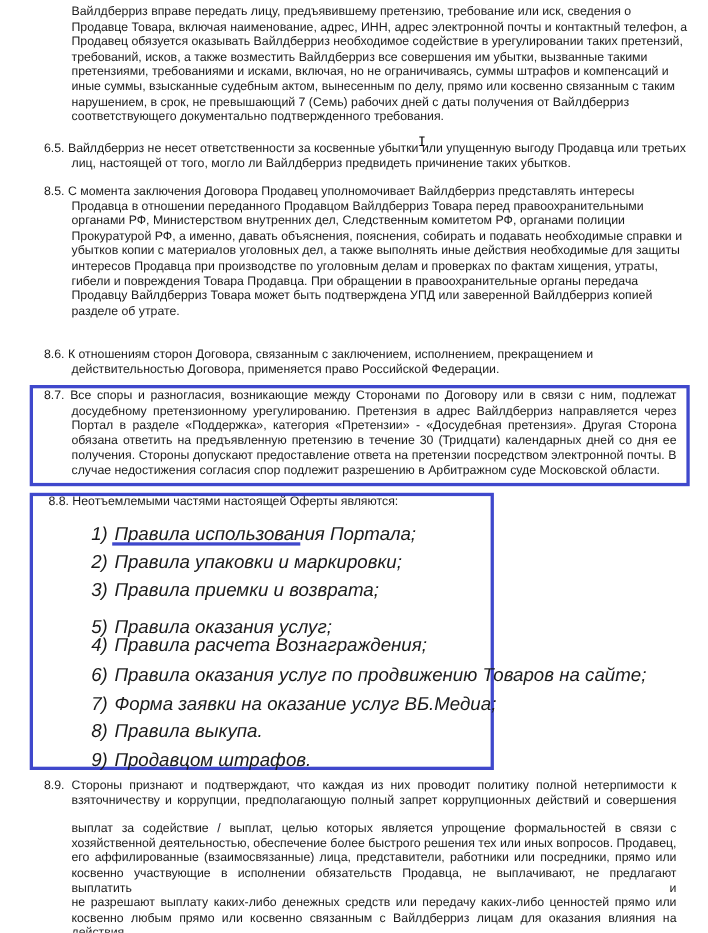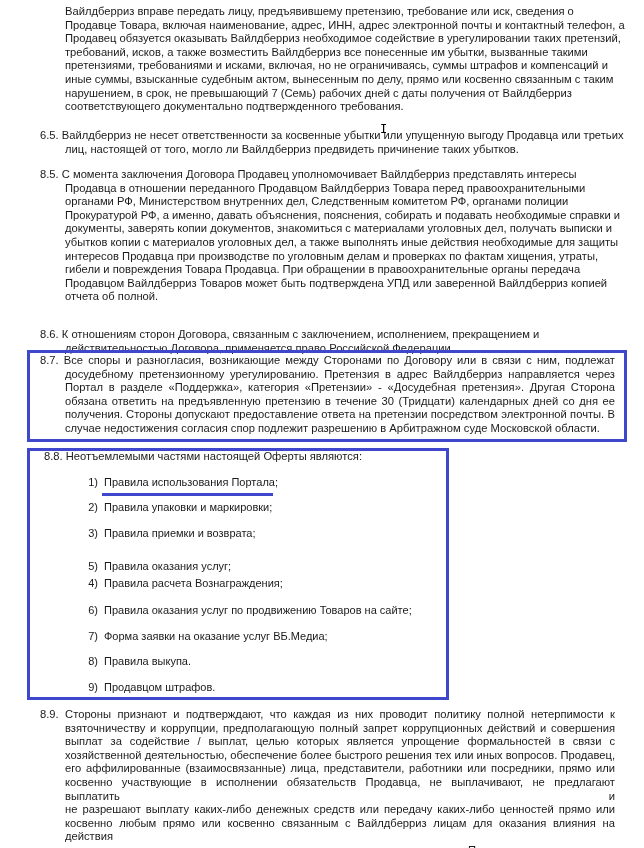--- a/index.html
+++ b/index.html
@@ -4,58 +4,57 @@
 <style>
   html, body { margin:0; padding:0; background:#ffffff; }
   body { width:644px; height:848px; overflow:hidden; position:relative;
          font-family:"Liberation Sans", sans-serif; color:#1a1a1a; font-size:11.2px; }
   .para { position:absolute; line-height:13.6px; }
   .line { white-space:nowrap; display:block; }
   .just { text-align:justify; text-align-last:justify; display:block; white-space:normal; }
   .box { position:absolute; border:3px solid #3f48cc; box-sizing:border-box; }
   .hline { position:absolute; height:3px; background:#3f48cc; }
   .cursor { position:absolute; font-family:"DejaVu Sans Mono", monospace; font-size:12px; color:#000; }
-  .li { position:absolute; white-space:nowrap; font-size:11px; }
+  .li { position:absolute; white-space:nowrap; font-size:17px;font-style:italic; }
   .li .num { display:inline-block; width:18px; text-align:right; margin-right:6px; }
 </style>
 </head>
 <body>
 
 <div class="para" style="left:65px; top:5px; width:560px;">
   <span class="line">Вайлдберриз вправе передать лицу, предъявившему претензию, требование или иск, сведения о</span>
   <span class="line">Продавце Товара, включая наименование, адрес, ИНН, адрес электронной почты и контактный телефон, а</span>
   <span class="line">Продавец обязуется оказывать Вайлдберриз необходимое содействие в урегулировании таких претензий,</span>
-  <span class="line">требований, исков, а также возместить Вайлдберриз все понесенные им убытки, вызванные такими</span>
+  <span class="line">требований, исков, а также возместить Вайлдберриз все совершения им убытки, вызванные такими</span>
   <span class="line">претензиями, требованиями и исками, включая, но не ограничиваясь, суммы штрафов и компенсаций и</span>
   <span class="line">иные суммы, взысканные судебным актом, вынесенным по делу, прямо или косвенно связанным с таким</span>
   <span class="line">нарушением, в срок, не превышающий 7 (Семь) рабочих дней с даты получения от Вайлдберриз</span>
   <span class="line">соответствующего документально подтвержденного требования.</span>
 </div>
 
 <div class="cursor" style="left:380px; top:122px;">I</div>
 
 <div class="para" style="left:40px; top:129px; width:590px;">
   <span class="line">6.5. Вайлдберриз не несет ответственности за косвенные убытки или упущенную выгоду Продавца или третьих</span>
   <span class="line" style="padding-left:25px;">лиц, настоящей от того, могло ли Вайлдберриз предвидеть причинение таких убытков.</span>
 </div>
 
 <div class="para" style="left:40px; top:168px; width:590px;">
   <span class="line">8.5. С момента заключения Договора Продавец уполномочивает Вайлдберриз представлять интересы</span>
   <span class="line" style="padding-left:25px;">Продавца в отношении переданного Продавцом Вайлдберриз Товара перед правоохранительными</span>
   <span class="line" style="padding-left:25px;">органами РФ, Министерством внутренних дел, Следственным комитетом РФ, органами полиции</span>
   <span class="line" style="padding-left:25px;">Прокуратурой РФ, а именно, давать объяснения, пояснения, собирать и подавать необходимые справки и</span>
-  <span class="line" style="padding-left:25px;">документы, заверять копии документов, знакомиться с материалами уголовных дел, получать выписки и</span>
   <span class="line" style="padding-left:25px;">убытков копии с материалов уголовных дел, а также выполнять иные действия необходимые для защиты</span>
   <span class="line" style="padding-left:25px;">интересов Продавца при производстве по уголовным делам и проверках по фактам хищения, утраты,</span>
   <span class="line" style="padding-left:25px;">гибели и повреждения Товара Продавца. При обращении в правоохранительные органы передача</span>
-  <span class="line" style="padding-left:25px;">Продавцом Вайлдберриз Товаров может быть подтверждена УПД или заверенной Вайлдберриз копией</span>
-  <span class="line" style="padding-left:25px;">отчета об полной.</span>
+  <span class="line" style="padding-left:25px;">Продавцу Вайлдберриз Товара может быть подтверждена УПД или заверенной Вайлдберриз копией</span>
+  <span class="line" style="padding-left:25px;">разделе об утрате.</span>
 </div>
 
-<div class="para" style="left:40px; top:328px; width:590px;">
+<div class="para" style="left:40px; top:316px; width:590px;">
   <span class="line">8.6. К отношениям сторон Договора, связанным с заключением, исполнением, прекращением и</span>
   <span class="line" style="padding-left:25px;">действительностью Договора, применяется право Российской Федерации.</span>
 </div>
 
 <div class="box" style="left:27px; top:350px; width:600px; height:92px;"></div>
 <div class="para" style="left:40px; top:354px; width:575px;">
   <span class="just">8.7. Все споры и разногласия, возникающие между Сторонами по Договору или в связи с ним, подлежат</span>
   <span class="just" style="padding-left:25px;">досудебному претензионному урегулированию. Претензия в адрес Вайлдберриз направляется через</span>
   <span class="just" style="padding-left:25px;">Портал в разделе «Поддержка», категория «Претензии» - «Досудебная претензия». Другая Сторона</span>
   <span class="just" style="padding-left:25px;">обязана ответить на предъявленную претензию в течение 30 (Тридцати) календарных дней со дня ее</span>
@@ -96,21 +95,21 @@
     <span class="num">8)</span><span>Правила выкупа.</span>
   </div>
   <div class="li" style="left:80px; top:681px;">
     <span class="num">9)</span><span>Продавцом штрафов.</span>
   </div>
 </div>
 
 <div class="para" style="left:40px; top:708px; width:575px;">
   <span class="just">8.9. Стороны признают и подтверждают, что каждая из них проводит политику полной нетерпимости к</span>
   <span class="just" style="padding-left:25px;">взяточничеству и коррупции, предполагающую полный запрет коррупционных действий и совершения</span>
-  <span class="just" style="padding-left:25px;">выплат за содействие / выплат, целью которых является упрощение формальностей в связи с</span>
+  <span class="just" style="padding-left:25px;margin-top:12px;">выплат за содействие / выплат, целью которых является упрощение формальностей в связи с</span>
   <span class="just" style="padding-left:25px;">хозяйственной деятельностью, обеспечение более быстрого решения тех или иных вопросов. Продавец,</span>
   <span class="just" style="padding-left:25px;">его аффилированные (взаимосвязанные) лица, представители, работники или посредники, прямо или</span>
   <span class="just" style="padding-left:25px;">косвенно участвующие в исполнении обязательств Продавца, не выплачивают, не предлагают выплатить и</span>
   <span class="just" style="padding-left:25px;">не разрешают выплату каких-либо денежных средств или передачу каких-либо ценностей прямо или</span>
   <span class="just" style="padding-left:25px;">косвенно любым прямо или косвенно связанным с Вайлдберриз лицам для оказания влияния на действия</span>
   <span class="just" style="padding-left:25px;">или решения, которые привели или могут привести к предоставлению Продавцу преимуществ по</span>
 
 </div>
 
 </body></html>

